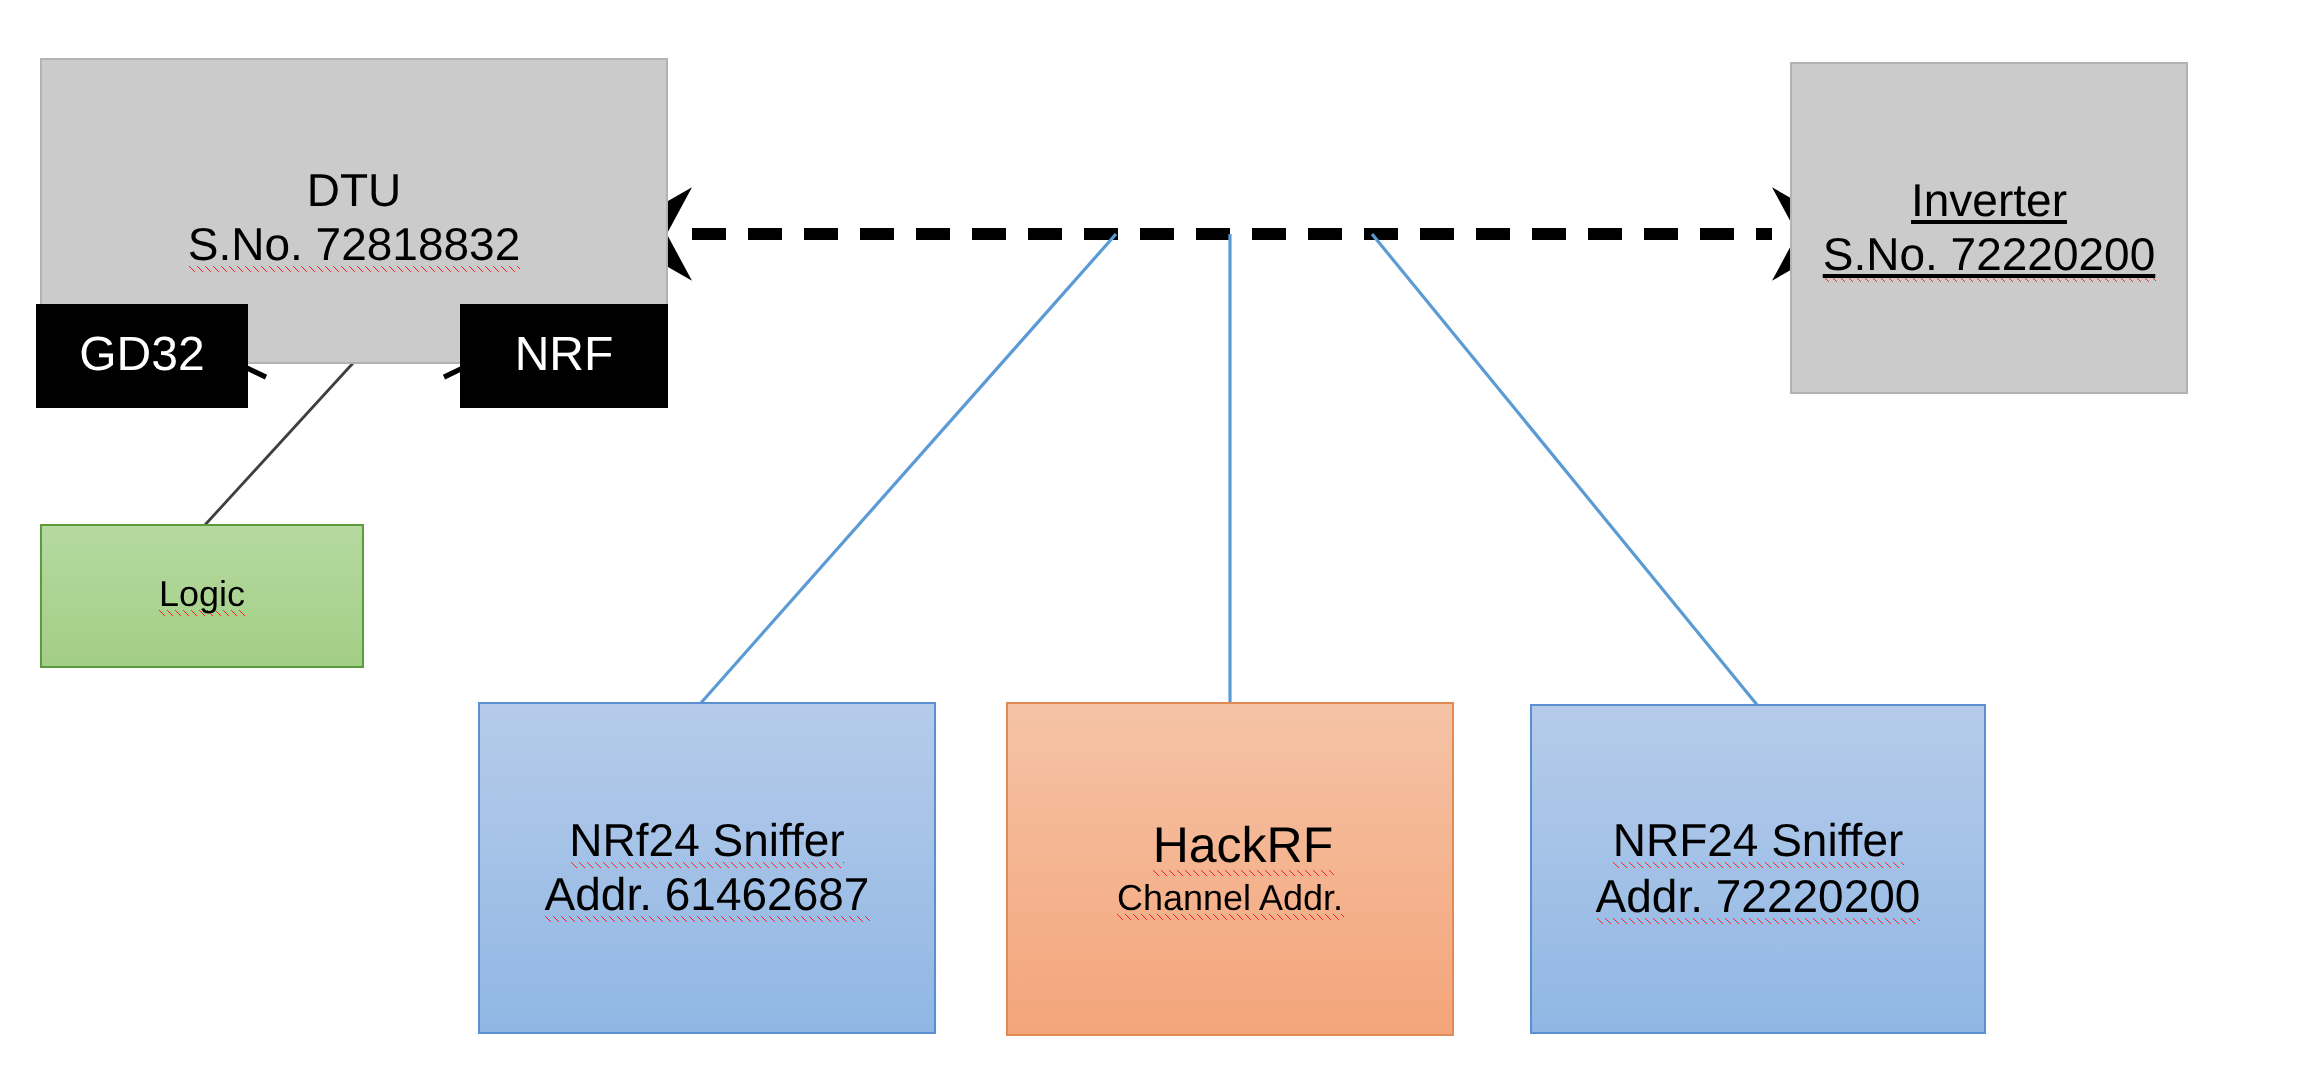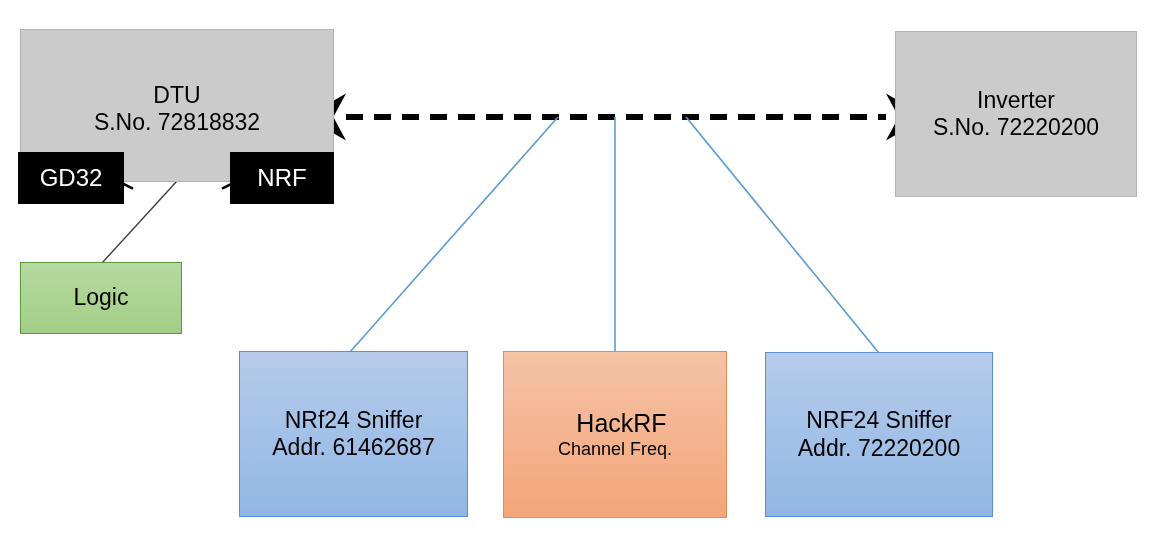--- a/index.html
+++ b/index.html
@@ -37,22 +37,23 @@
     left: 20px;
     top: 29px;
     width: 314px;
     height: 153px;
     justify-content: flex-start;
     padding-top: 52px;
   }
   #inverter-box {
     left: 895px;
     top: 31px;
-    width: 242px;
+    width: 199px;
     height: 166px;
+    text-decoration: underline;
   }
   .gray-box .line1,
   .gray-box .line2 {
     font-size: 23px;
   }
   
   .chip {
     background: #000000;
     color: #ffffff;
     font-size: 24px;
@@ -70,21 +71,21 @@
     height: 52px;
   }
   
   #logic-box {
     left: 20px;
     top: 262px;
     width: 162px;
     height: 72px;
     background: linear-gradient(to bottom, #b5d9a0 0%, #a3ce86 100%);
     border: 1.5px solid #5b9b3c;
-    font-size: 23px;
+    font-size: 18px;
   }
   
   .blue-box {
     background: linear-gradient(to bottom, #b6cbea 0%, #90b7e4 100%);
     border: 1.5px solid #5a8fd0;
   }
   .orange-box {
     background: linear-gradient(to bottom, #f5c3a6 0%, #f4a57a 100%);
     border: 1.5px solid #e08a56;
   }
@@ -188,21 +189,21 @@
     <div><span class="sq">Logic</span></div>
   </div>
 
   <div class="node blue-box" id="sniffer-left-box">
     <div class="sniffer-text"><span class="sq">NRf24 Sniffer</span></div>
     <div class="sniffer-text"><span class="sq">Addr. 61462687</span></div>
   </div>
 
   <div class="node orange-box" id="hackrf-box">
     <div class="hack-title"><span class="sq">HackRF</span></div>
-    <div class="hack-sub"><span class="sq">Channel Freq.</span></div>
+    <div class="hack-sub"><span class="sq">Channel Addr.</span></div>
   </div>
 
   <div class="node blue-box" id="sniffer-right-box">
     <div class="sniffer-text"><span class="sq">NRF24 Sniffer</span></div>
     <div class="sniffer-text"><span class="sq">Addr. 72220200</span></div>
   </div>
 
 </div>
 
 </body></html>

